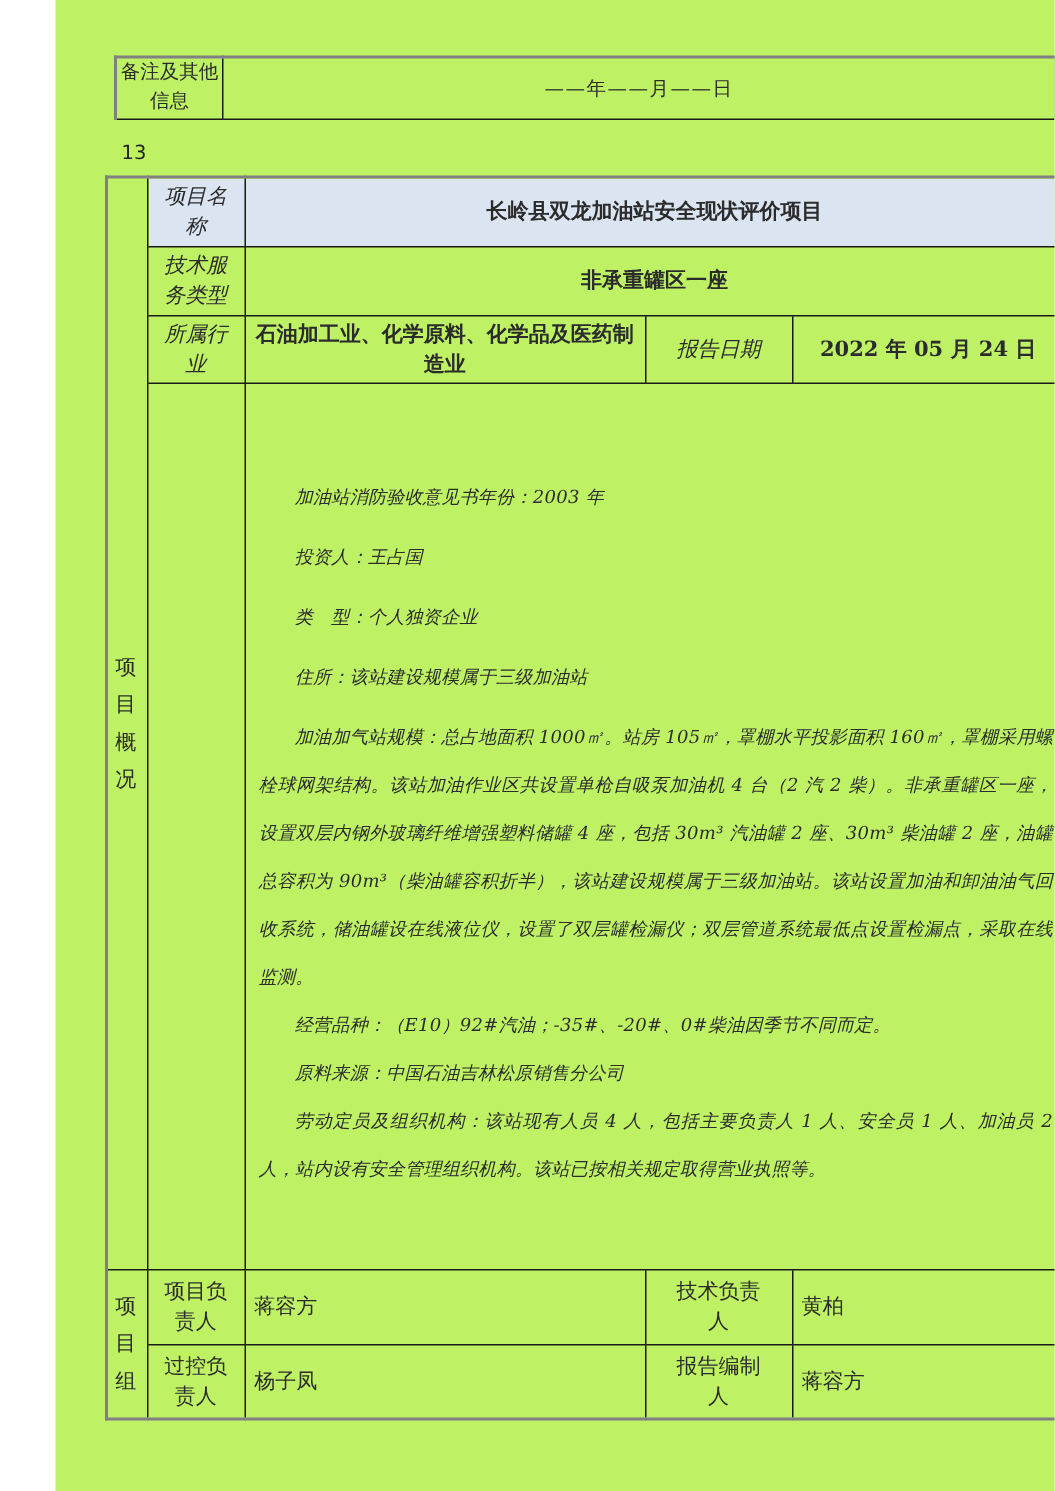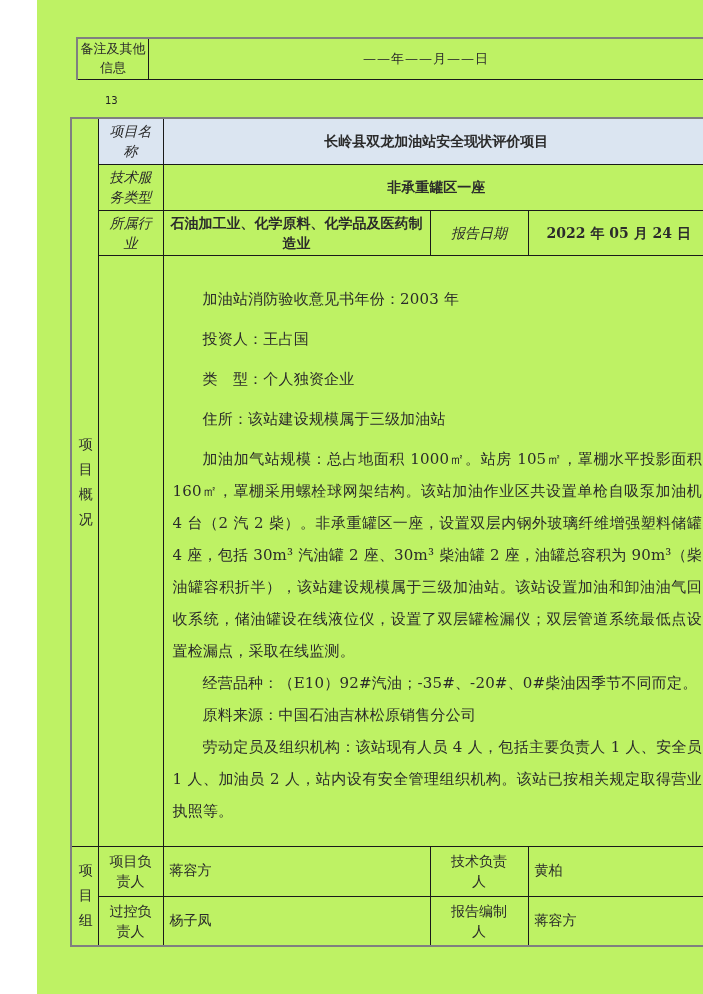--- a/index.html
+++ b/index.html
@@ -7,44 +7,44 @@
         font-family:"DejaVu Serif", serif;color:#2b2b2b;margin-left:37px;}
 
   
   .remark-table{position:absolute;left:39px;top:37px;width:629px;height:40px;
         border-collapse:collapse;table-layout:fixed;
         border:2px solid #808080;border-bottom:1px solid #1a1a1a;}
   .remark-table td{border:1px solid #1a1a1a;font-size:13px;text-align:center;vertical-align:middle;}
   .remark-label{width:68px;padding:1px 1px;line-height:1.45;}
   .remark-value{font-size:14px;letter-spacing:1px;}
 
-  .page-number{position:absolute;left:68px;top:95px;font-family:"DejaVu Sans", sans-serif;
-        font-size:10px;color:#222;}
+  .page-number{position:absolute;left:44px;top:95px;font-family:"DejaVu Sans", sans-serif;
+        font-size:13px;color:#222;}
 
   
   .main-table{position:absolute;left:33px;top:117px;width:639px;
         border-collapse:collapse;table-layout:fixed;border:2px solid #808080;}
   .main-table td{border:1px solid #1a1a1a;vertical-align:middle;font-size:14px;overflow:hidden;}
 
   .c1{width:27px;} .c2{width:65px;} .c3{width:267px;} .c4{width:98px;} .c5{width:182px;}
 
   .r1{height:45px;} .r2{height:46px;} .r3{height:45px;}
   .r4{height:591px;} .r5{height:46px;} .r6{height:45px;}
 
   .lbl{ text-align:center;padding:2px 8px;line-height:1.45;font-style:italic;}
   .val-center{text-align:center;padding:2px 6px;line-height:1.45;font-weight:bold;}
   .blue{background:#dbe5f1;}
 
   .side-cell{text-align:center;vertical-align:middle;padding:0;}
   .vtext{display:inline-block;width:16px;word-break:break-all;line-height:25px;
-         font-size:14px;text-align:right;font-family:Liberation Mono, monospace;}
+         font-size:14px;text-align:left;}
 
   .overview-cell{vertical-align:top;text-align:left;padding:8px 7px 0 9px;}
-  .overview-cell p{margin:0;font-size:15px;line-height:32px;text-align:justify;
-         text-indent:2em;letter-spacing:0.2px;}
+  .overview-cell p{margin:0;font-size:12px;line-height:32px;text-align:justify;
+         text-indent:2em;letter-spacing:0.2px;font-style:italic;}
   .overview-cell p.spaced{margin-bottom:8px;}
 
   .team-lbl{text-align:center;vertical-align:middle;padding:2px 8px;line-height:1.45;}
   .team-lbl2{text-align:center;vertical-align:top;padding:4px 18px;line-height:1.45;}
   .team-val{text-align:left;vertical-align:top;padding:3px 6px;}
 </style>
 </head>
 <body>
 
 <div class="page">

